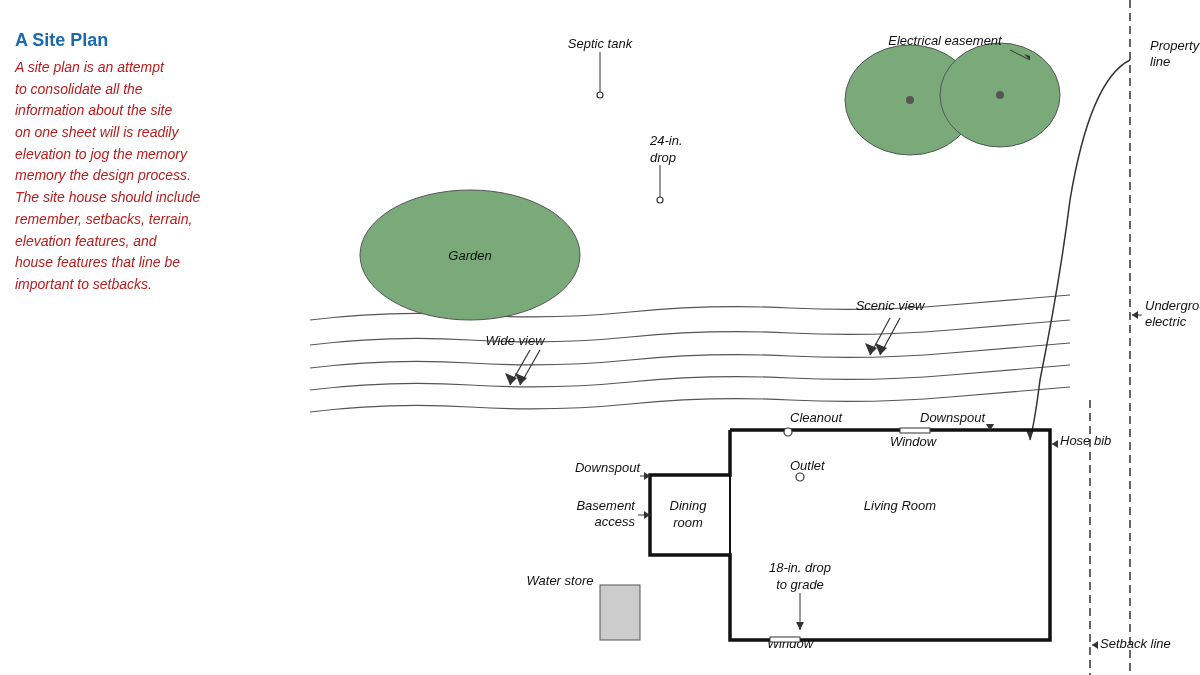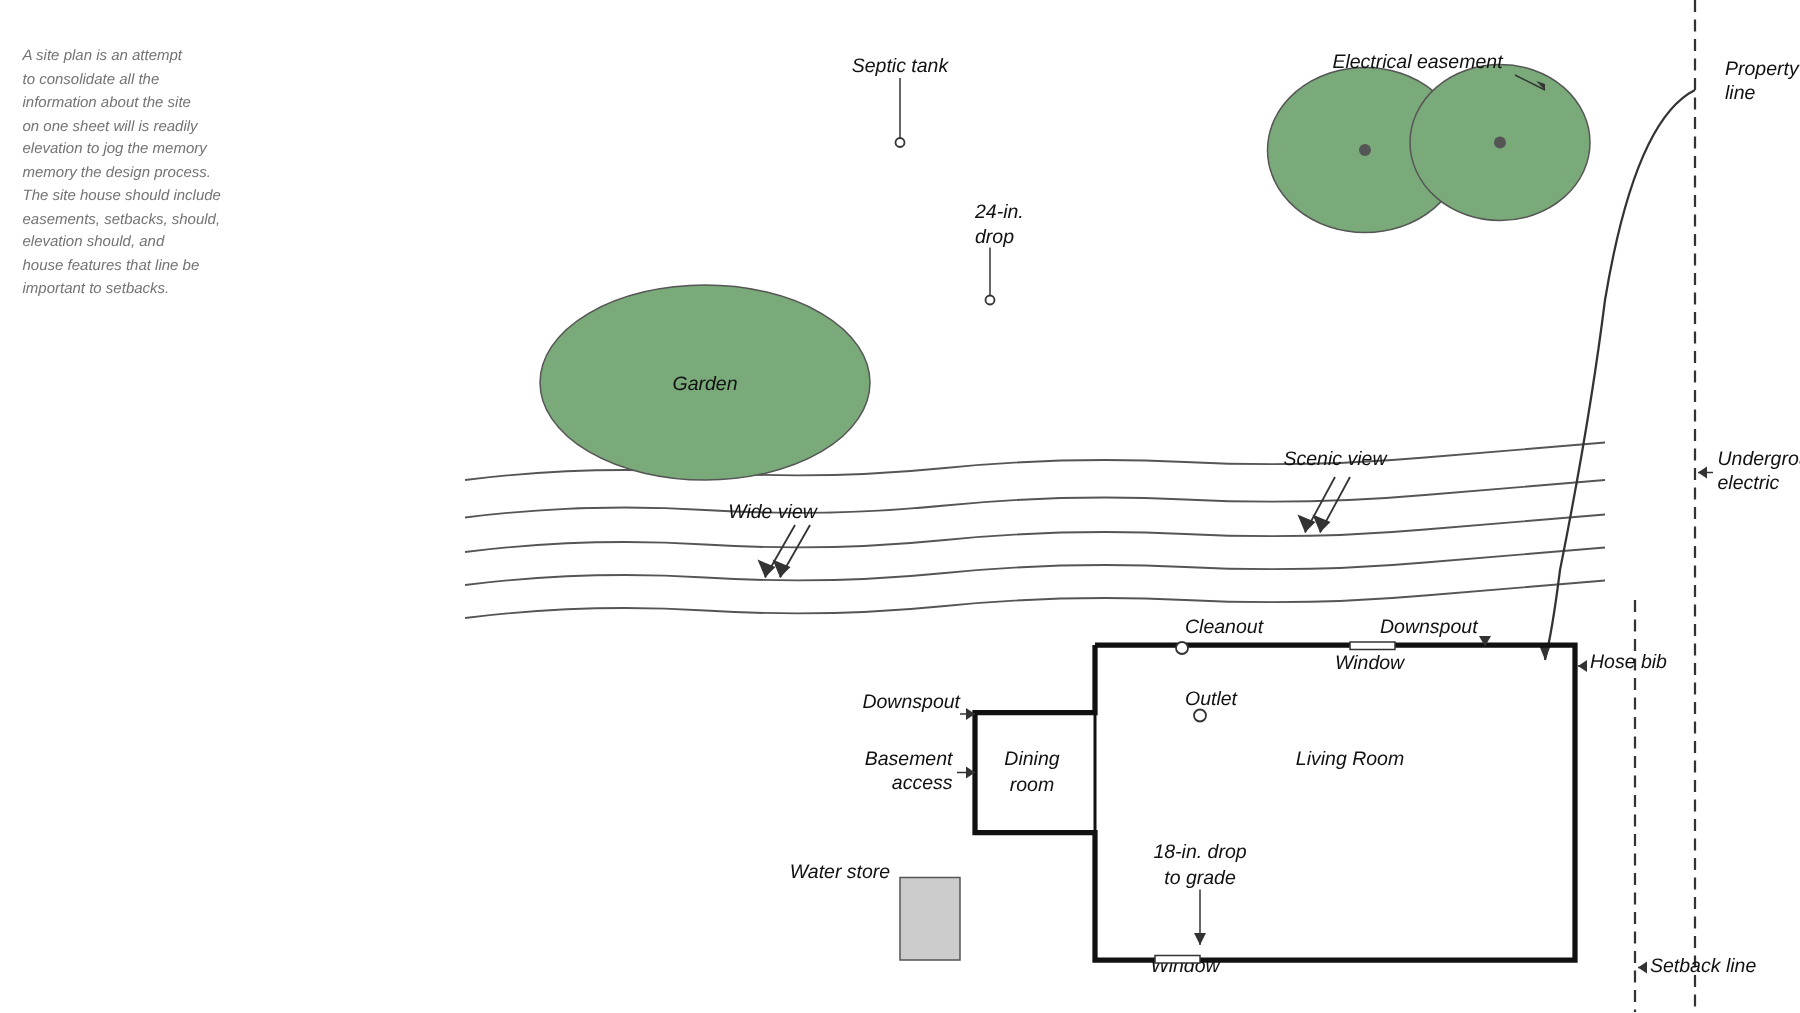--- a/index.html
+++ b/index.html
@@ -31,23 +31,23 @@
       color: #1a6aad;
       font-weight: bold;
       font-size: 18px;
       font-style: normal;
       font-family: Arial, sans-serif;
       margin-bottom: 6px;
     }
 
     .body-text {
       font-style: italic;
-      font-size: 10px;
+      font-size: 14px;
       line-height: 1.55;
-      color: #737373;
+      color: #b91c1c;
       font-family: Arial, sans-serif;
     }
 
     
     #diagram {
       position: absolute;
       left: 310px;
       top: 0;
       width: 890px;
       height: 675px;
@@ -64,30 +64,31 @@
       font-style: italic;
       fill: #111;
     }
   </style>
 </head>
 <body>
 
 <div id="page-container">
 
   <div id="text-panel">
+    <div class="title-text">A Site Plan</div>
     <div class="body-text">
       <span>A site plan is an attempt</span><br>
       <span>to consolidate all the</span><br>
       <span>information about the site</span><br>
       <span>on one sheet will is readily</span><br>
       <span>elevation to jog the memory</span><br>
       <span>memory the design process.</span><br>
       <span>The site house should include</span><br>
-      <span>easements, setbacks, should,</span><br>
-      <span>elevation should, and</span><br>
+      <span>remember, setbacks, terrain,</span><br>
+      <span>elevation features, and</span><br>
       <span>house features that line be</span><br>
       <span>important to setbacks.</span>
     </div>
   </div>
 
   <div id="diagram">
     <svg viewBox="0 0 890 675" xmlns="http://www.w3.org/2000/svg">
 
       <g stroke="#555" stroke-width="1.2" fill="none">
 

